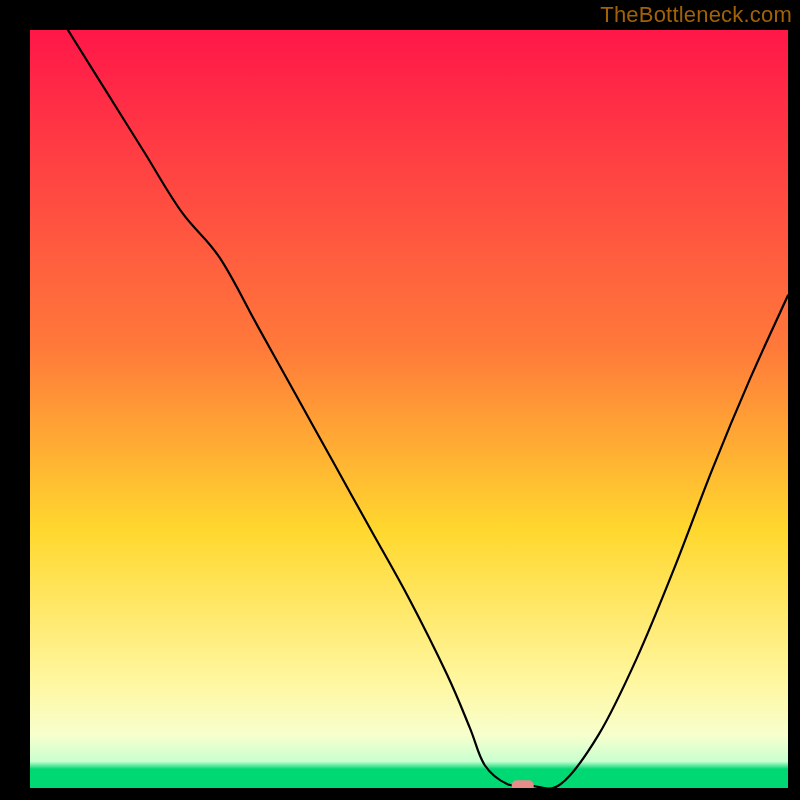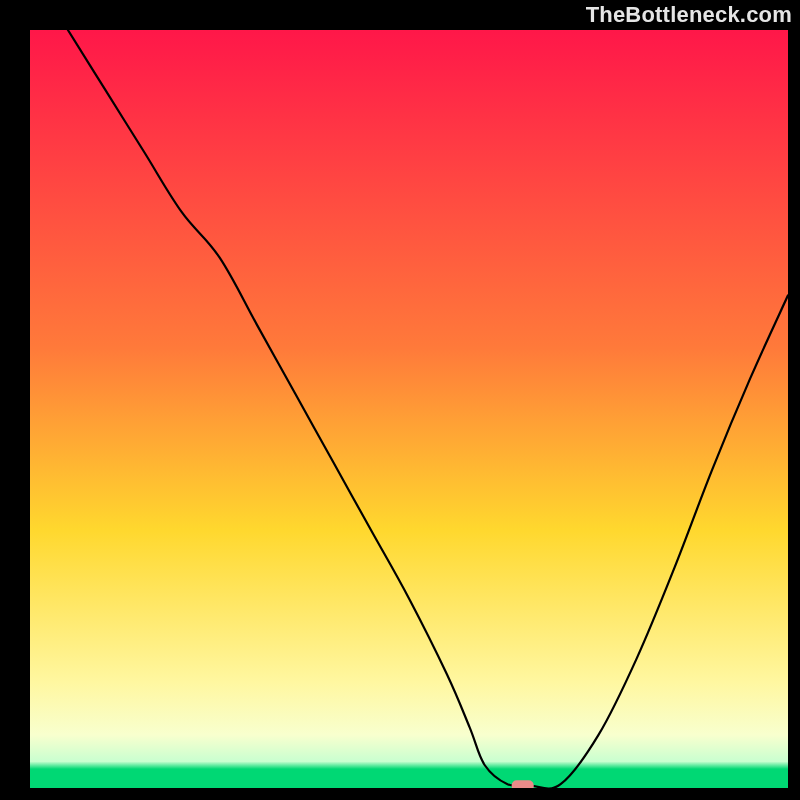--- a/index.html
+++ b/index.html
@@ -15,22 +15,22 @@
     width: 800px;
     height: 800px;
     background: #000;
   }
   .watermark {
     position: absolute;
     top: 2px;
     right: 8px;
     font-family: Arial, Helvetica, sans-serif;
     font-size: 22px;
-    color: #e5e5e5;
-    font-weight: 700;
+    color: #a16207;
+    font-weight: 400;
     letter-spacing: 0.2px;
     text-align: center;
   }
   .plot {
     position: absolute;
     left: 30px;
     top: 30px;
     width: 758px;
     height: 758px;
   }

